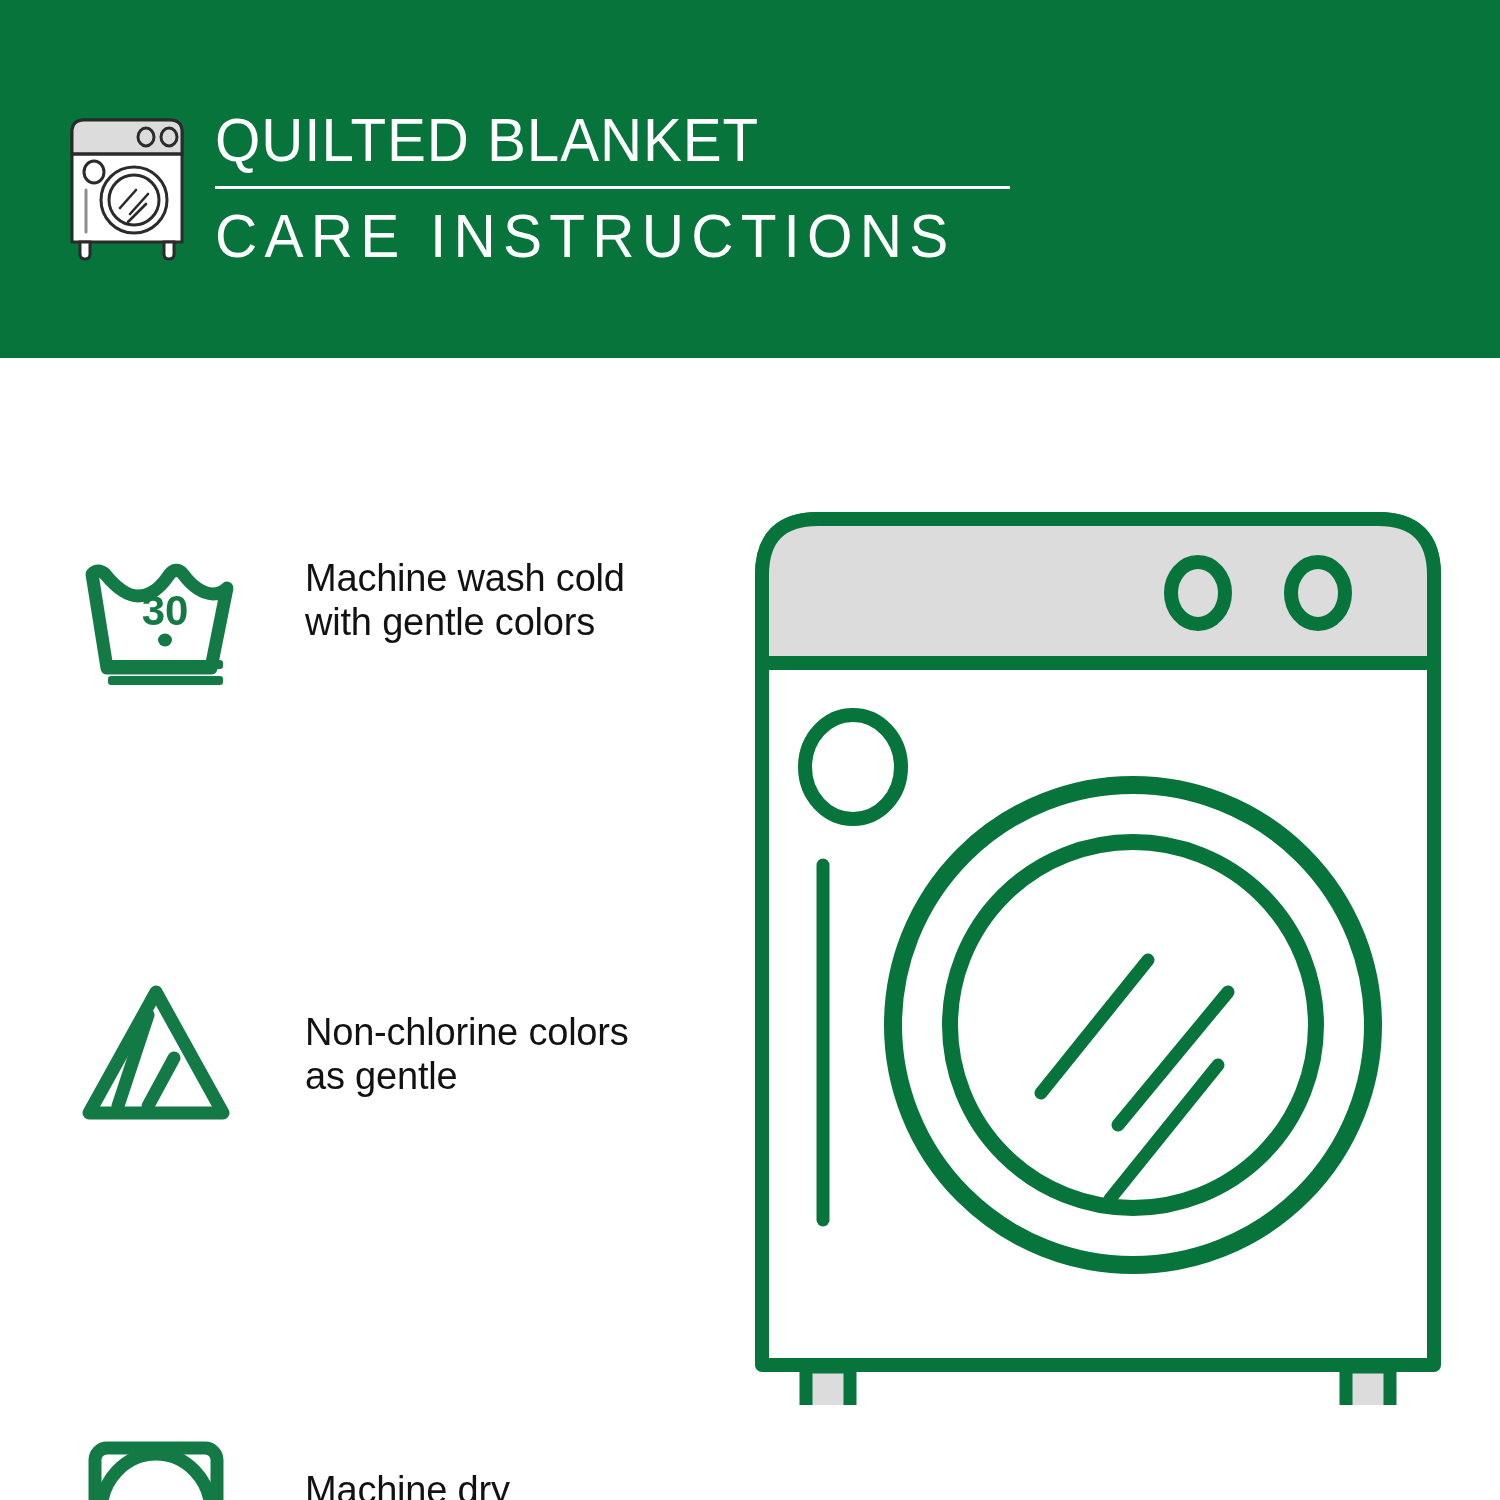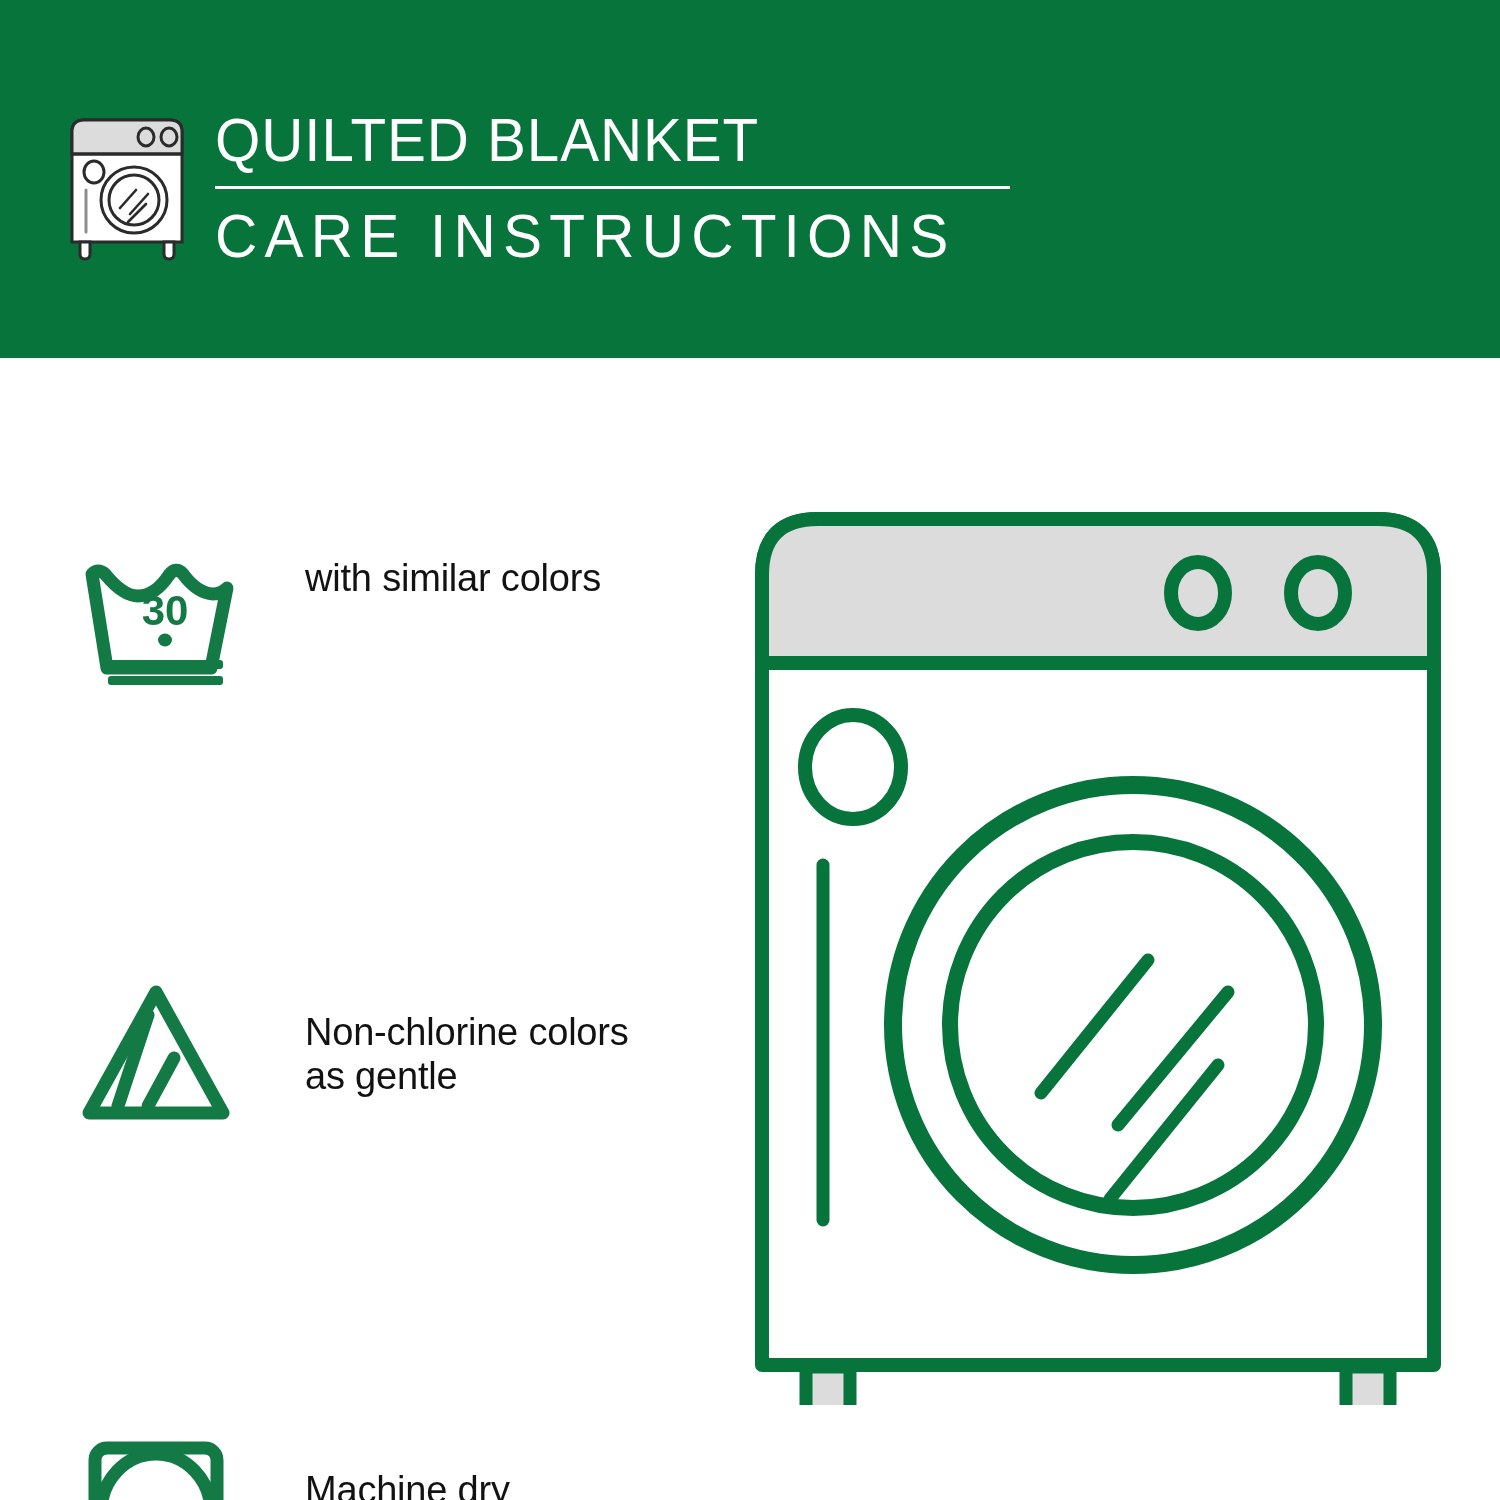--- a/index.html
+++ b/index.html
@@ -165,21 +165,22 @@
 
           <rect x="30" y="108" width="115" height="9" rx="3" fill="#147A45"></rect>
           <rect x="30" y="124" width="115" height="9" rx="3" fill="#147A45"></rect>
 
           <text x="87" y="73" font-family="'Liberation Sans', sans-serif" font-size="42" font-weight="700" fill="#147A45" text-anchor="middle">30</text>
 
           <ellipse cx="87" cy="88" rx="7" ry="6.5" fill="#147A45"></ellipse>
         </svg>
       </div>
       <div class="care-text">
-        <span>with similar colors</span>
+        <span>Machine wash cold</span>
+        <span>with gentle colors</span>
       </div>
     </div>
 
     <div class="care-row" id="row-bleach">
       <div class="care-symbol">
         <svg viewBox="0 0 175 145" width="175" height="145">
           <path d="M78 12 L145 133 H11 Z" fill="none" stroke="#147A45" stroke-width="13" stroke-linejoin="round"></path>
           <line x1="70" y1="35" x2="40" y2="126" stroke="#147A45" stroke-width="13" stroke-linecap="round"></line>
           <line x1="96" y1="78" x2="70" y2="126" stroke="#147A45" stroke-width="13" stroke-linecap="round"></line>
         </svg>

